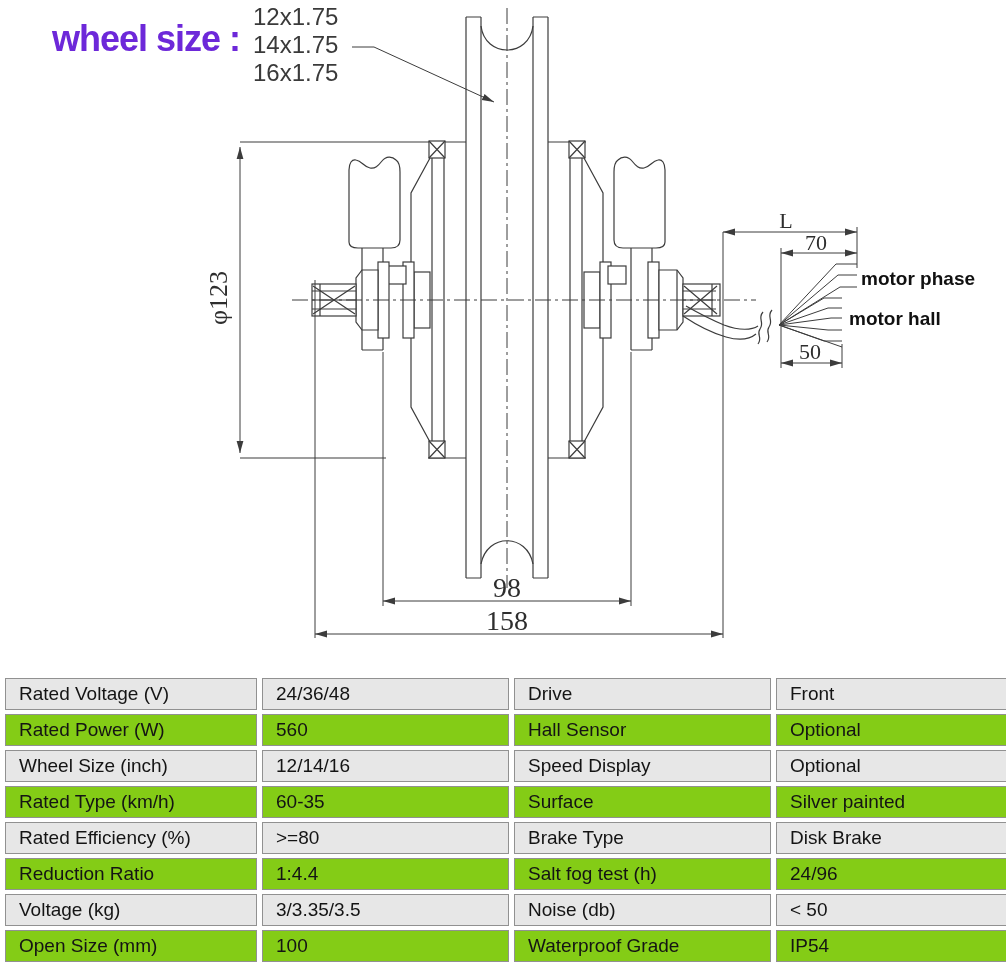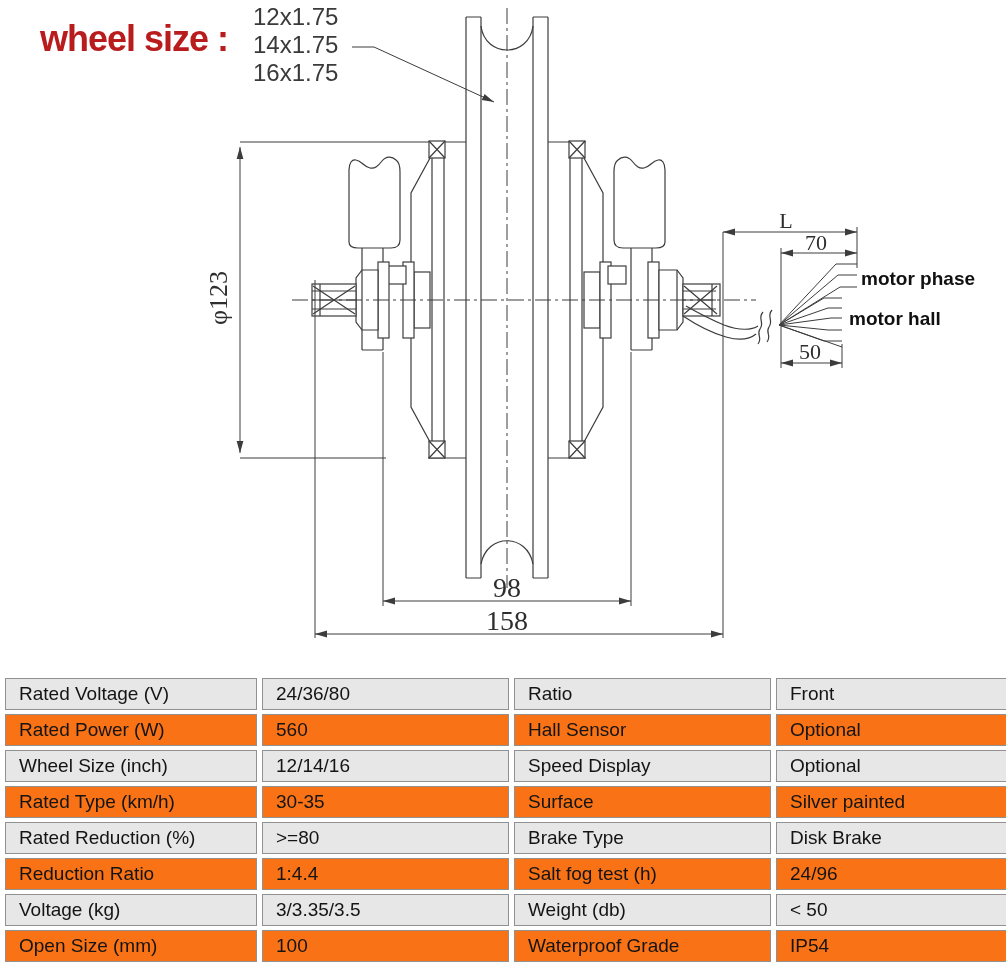--- a/index.html
+++ b/index.html
@@ -1,29 +1,29 @@
 <!DOCTYPE html>
 <html><head>
 <meta charset="utf-8">
 <style>
   html,body{margin:0;padding:0;background:#fff;}
   .stage{position:relative;width:1006px;height:971px;background:#fff;overflow:hidden;
          font-family:"Liberation Sans", sans-serif;}
   .drawing{position:absolute;left:0;top:0;width:1006px;height:676px;}
   .drawing svg{position:absolute;left:0;top:0;}
-  .title{position:absolute;left:40px;top:18px;font-size:36px;font-weight:bold;color:#b91c1c;
+  .title{position:absolute;left:52px;top:18px;font-size:36px;font-weight:bold;color:#6d28d9;
          letter-spacing:-1px;white-space:nowrap;}
   .sizes{position:absolute;left:253px;top:3px;font-size:24px;color:#3a3a3a;line-height:28px;
          letter-spacing:0px;white-space:nowrap;}
   .dim-text{font-family:"Liberation Serif", serif;fill:#2e2e2e;}
   .wire-text{font-family:"Liberation Sans", sans-serif;font-weight:bold;fill:#101010;font-size:19px;}
   table.specs{position:absolute;left:0px;top:674px;width:1006px;border-collapse:separate;
          border-spacing:5px 4px;table-layout:fixed;}
   table.specs td{border:1px solid #919191;height:30px;line-height:30px;padding:0 0 0 13px;
-         font-size:19px;color:#141414;background:#f97316;overflow:hidden;white-space:nowrap;}
+         font-size:19px;color:#141414;background:#84cc16;overflow:hidden;white-space:nowrap;}
   table.specs tr.shade td{background:#e7e7e7;}
 </style>
 </head>
 <body>
 
 <div class="stage">
 
   <div class="drawing">
 
     <svg width="1006" height="676" viewBox="0 0 1006 676">
@@ -169,58 +169,58 @@
   <table class="specs">
     <colgroup>
       <col style="width:252px">
         <col style="width:247px">
         <col style="width:257px">
         <col style="width:245px">
     </colgroup>
     <tbody>
       <tr class="shade">
         <td>Rated Voltage (V)</td>
-        <td>24/36/80</td>
-        <td>Ratio</td>
+        <td>24/36/48</td>
+        <td>Drive</td>
         <td>Front</td>
       </tr>
       <tr>
         <td>Rated Power (W)</td>
         <td>560</td>
         <td>Hall Sensor</td>
         <td>Optional</td>
       </tr>
       <tr class="shade">
         <td>Wheel Size (inch)</td>
         <td>12/14/16</td>
         <td>Speed Display</td>
         <td>Optional</td>
       </tr>
       <tr>
         <td>Rated Type (km/h)</td>
-        <td>30-35</td>
+        <td>60-35</td>
         <td>Surface</td>
         <td>Silver painted</td>
       </tr>
       <tr class="shade">
-        <td>Rated Reduction (%)</td>
+        <td>Rated Efficiency (%)</td>
         <td>&gt;=80</td>
         <td>Brake Type</td>
         <td>Disk Brake</td>
       </tr>
       <tr>
         <td>Reduction Ratio</td>
         <td>1:4.4</td>
         <td>Salt fog test (h)</td>
         <td>24/96</td>
       </tr>
       <tr class="shade">
         <td>Voltage (kg)</td>
         <td>3/3.35/3.5</td>
-        <td>Weight (db)</td>
+        <td>Noise (db)</td>
         <td>&lt; 50</td>
       </tr>
       <tr>
         <td>Open Size (mm)</td>
         <td>100</td>
         <td>Waterproof Grade</td>
         <td>IP54</td>
       </tr>
     </tbody>
   </table>

